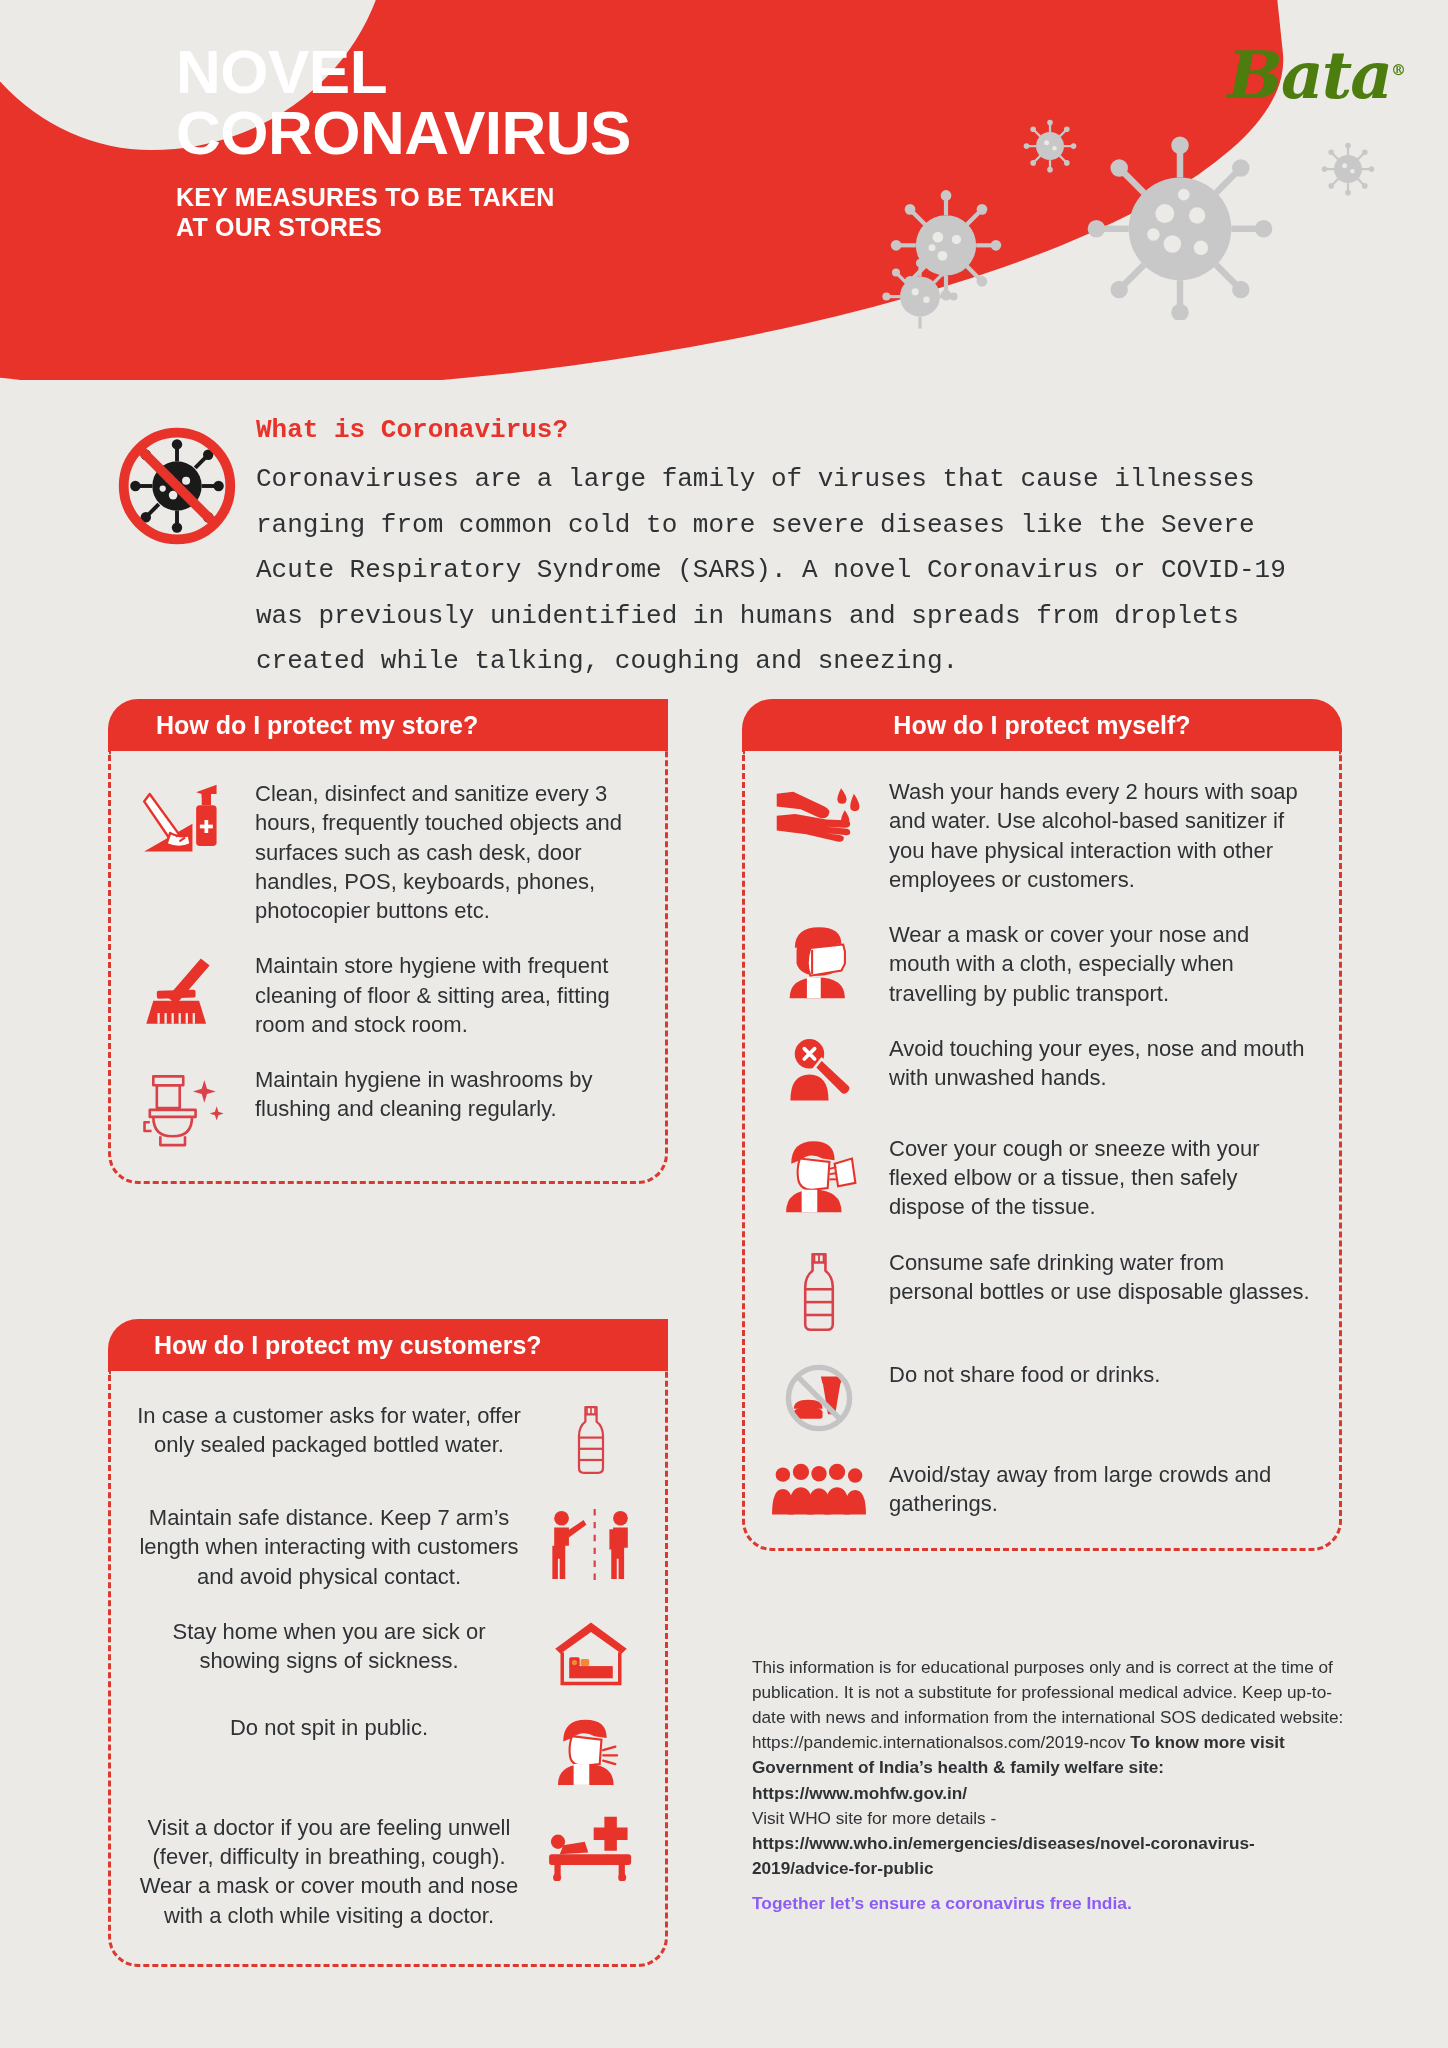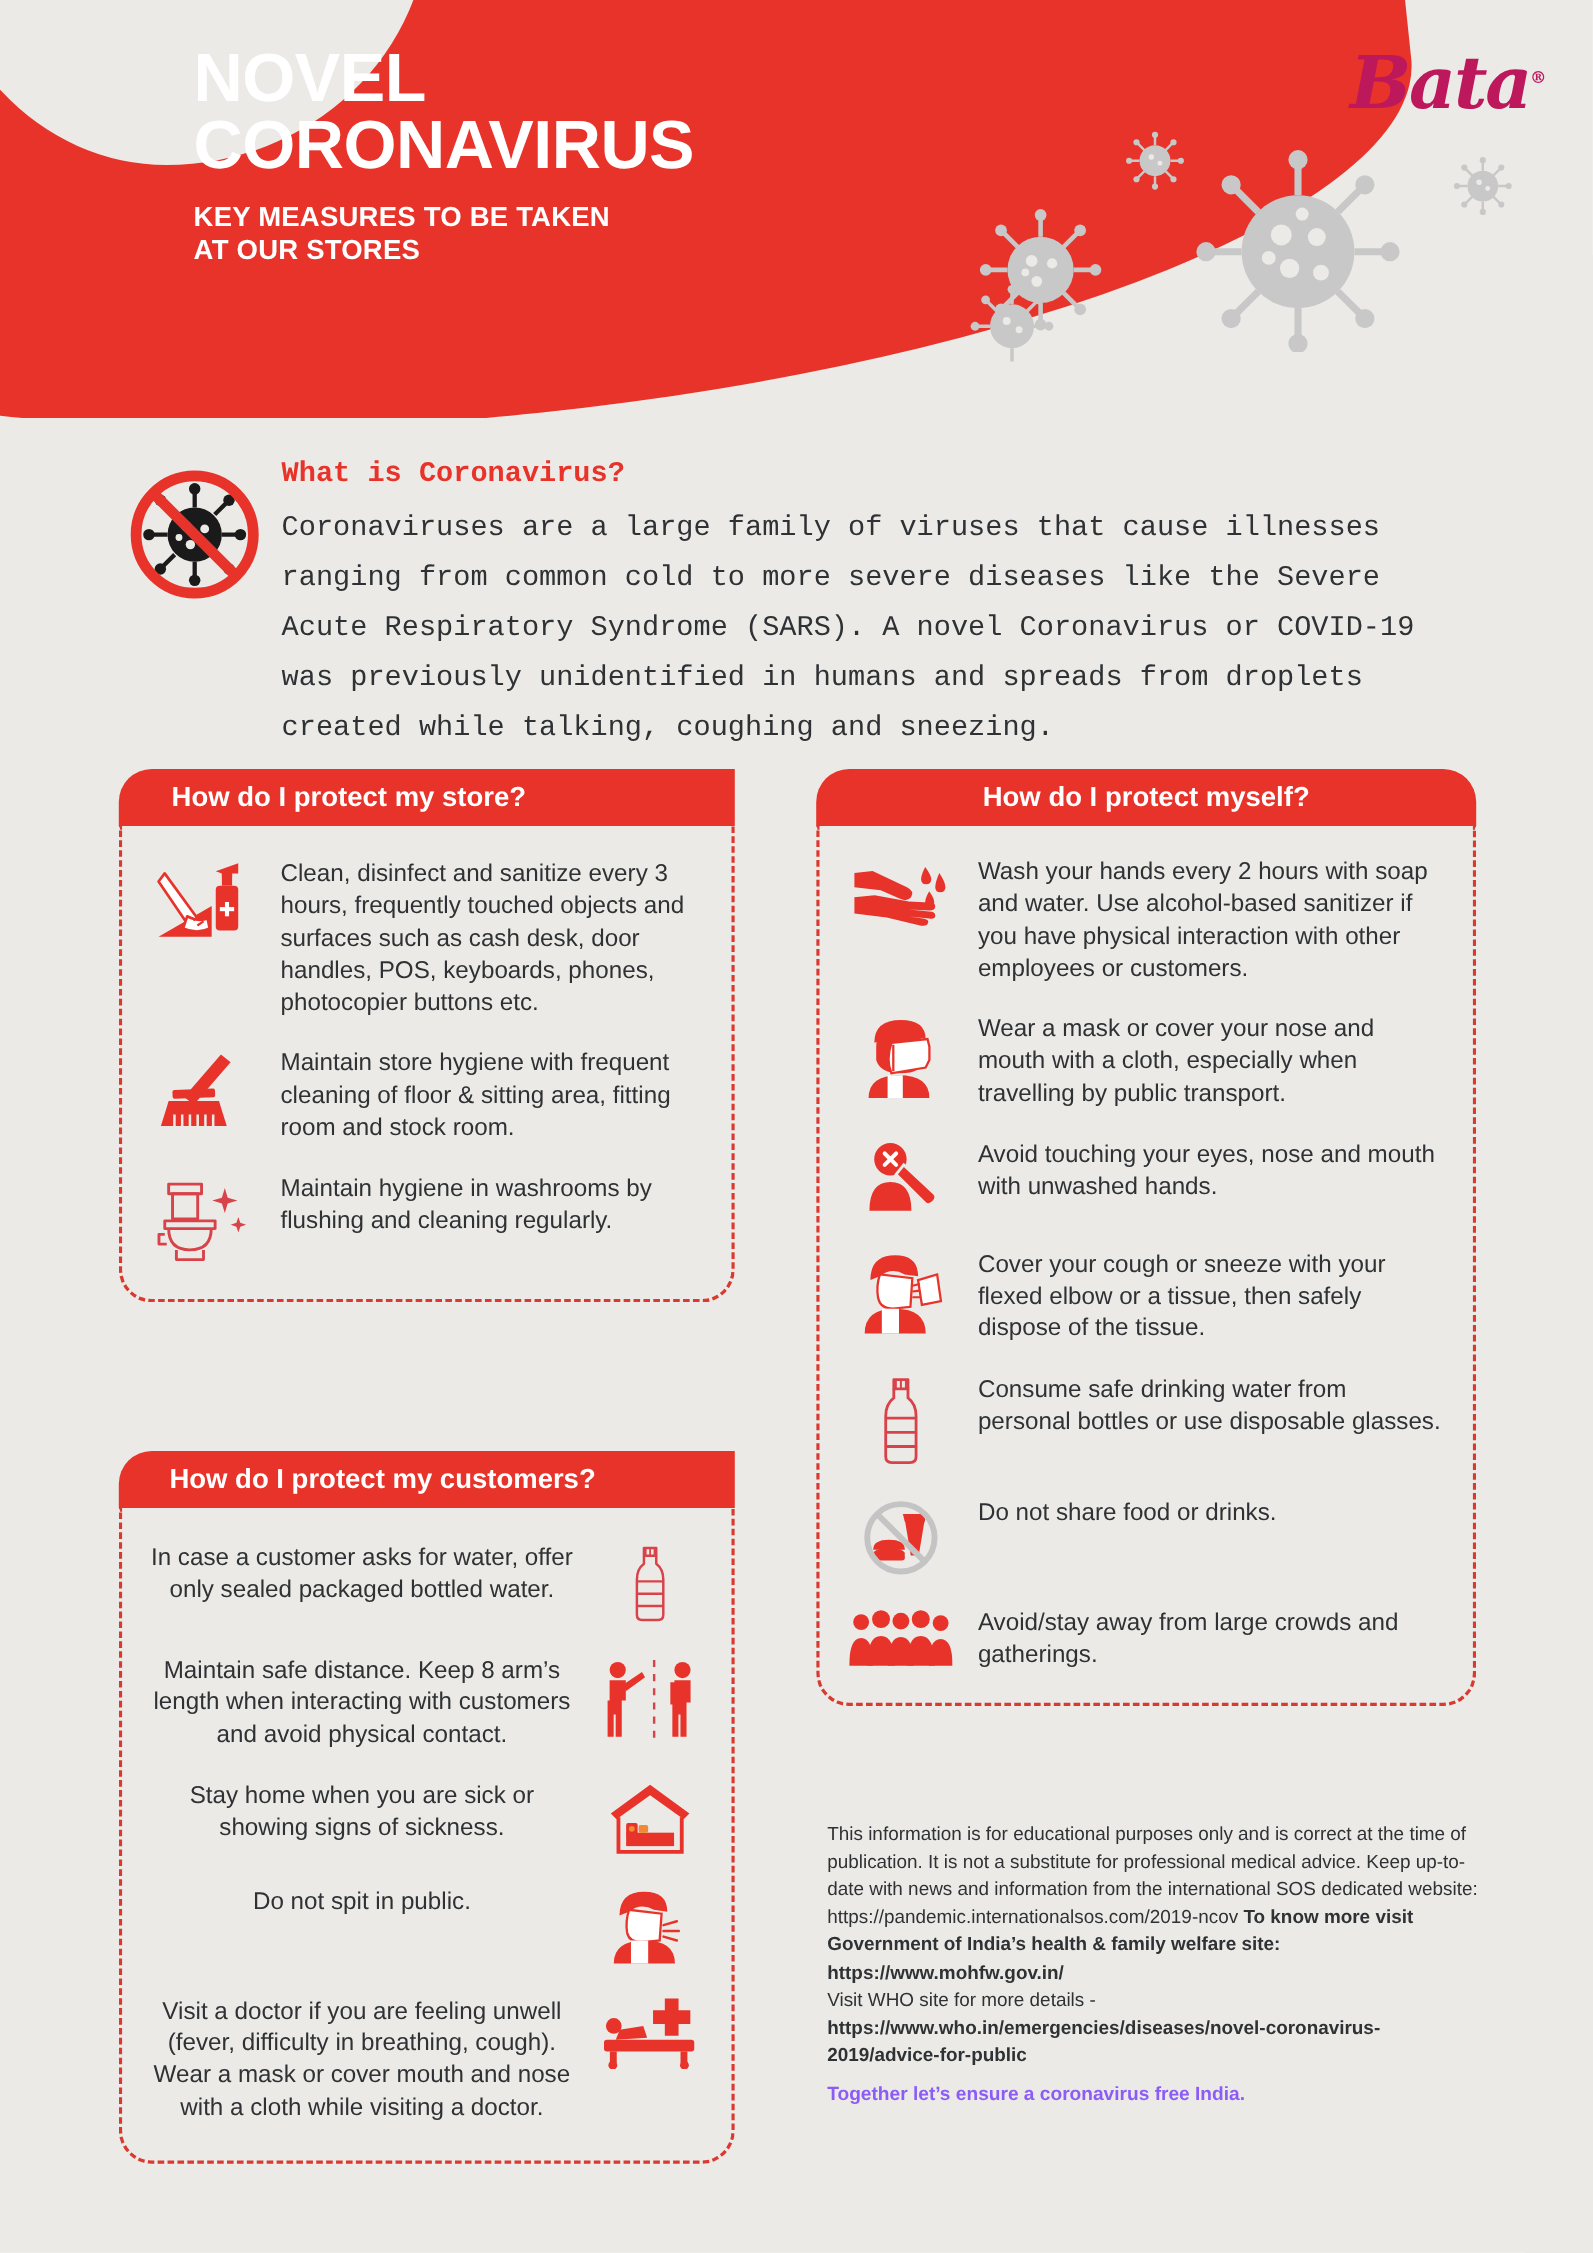--- a/index.html
+++ b/index.html
@@ -34,21 +34,21 @@
   .title-main {
     color: #ffffff; font-weight: bold; font-size: 62px;
     line-height: 0.98; letter-spacing: -0.5px;
   }
   .title-sub {
     color: #ffffff; font-weight: bold; font-size: 25px;
     line-height: 1.22; margin-top: 18px; letter-spacing: 0.2px;
   }
   .bata-logo {
     position: absolute; top: 36px; right: 44px; z-index: 6;
-    color: #be185d; font-size: 66px;
+    color: #4d7c0f; font-size: 66px;
     font-family: "DejaVu Serif", serif;
     font-style: italic; font-weight: bold;
     letter-spacing: -2px;
   }
   .bata-logo sup { font-size: 15px; vertical-align: super; font-style: normal; }
 
   .virus-deco { position: absolute; z-index: 2; }
 
   
   .intro {
@@ -533,21 +533,21 @@
           <g stroke="#d8434a" stroke-width="2">
             <line x1="20" y1="4" x2="20" y2="13"></line>
               <line x1="25" y1="4" x2="25" y2="13"></line>
               <line x1="30" y1="4" x2="30" y2="13"></line>
           </g>
         </svg>
       </div>
     </div>
 
     <div class="row rev">
-      <div class="row-text">Maintain safe distance. Keep 8 arm’s length when interacting with customers and avoid physical contact.</div>
+      <div class="row-text">Maintain safe distance. Keep 7 arm’s length when interacting with customers and avoid physical contact.</div>
       <div class="row-icon">
         <svg width="92" height="78" viewBox="0 0 100 84">
           <g fill="#e8332a">
             <circle cx="18" cy="14" r="8"></circle>
             <path d="M10 24 L26 24 L26 44 L22 44 L22 80 L16 80 L16 58 L14 58 L14 80 L8 80 L8 44 L10 44 Z"></path>
             <path d="M24 28 L42 16 L45 21 L26 35 Z"></path>
             <circle cx="82" cy="14" r="8"></circle>
             <path d="M74 24 L90 24 L90 46 L86 46 L86 80 L80 80 L80 58 L78 58 L78 80 L72 80 L72 46 L74 46 Z"></path>
             <path d="M70 26 L76 26 L76 48 L70 48 Z"></path>
           </g>

